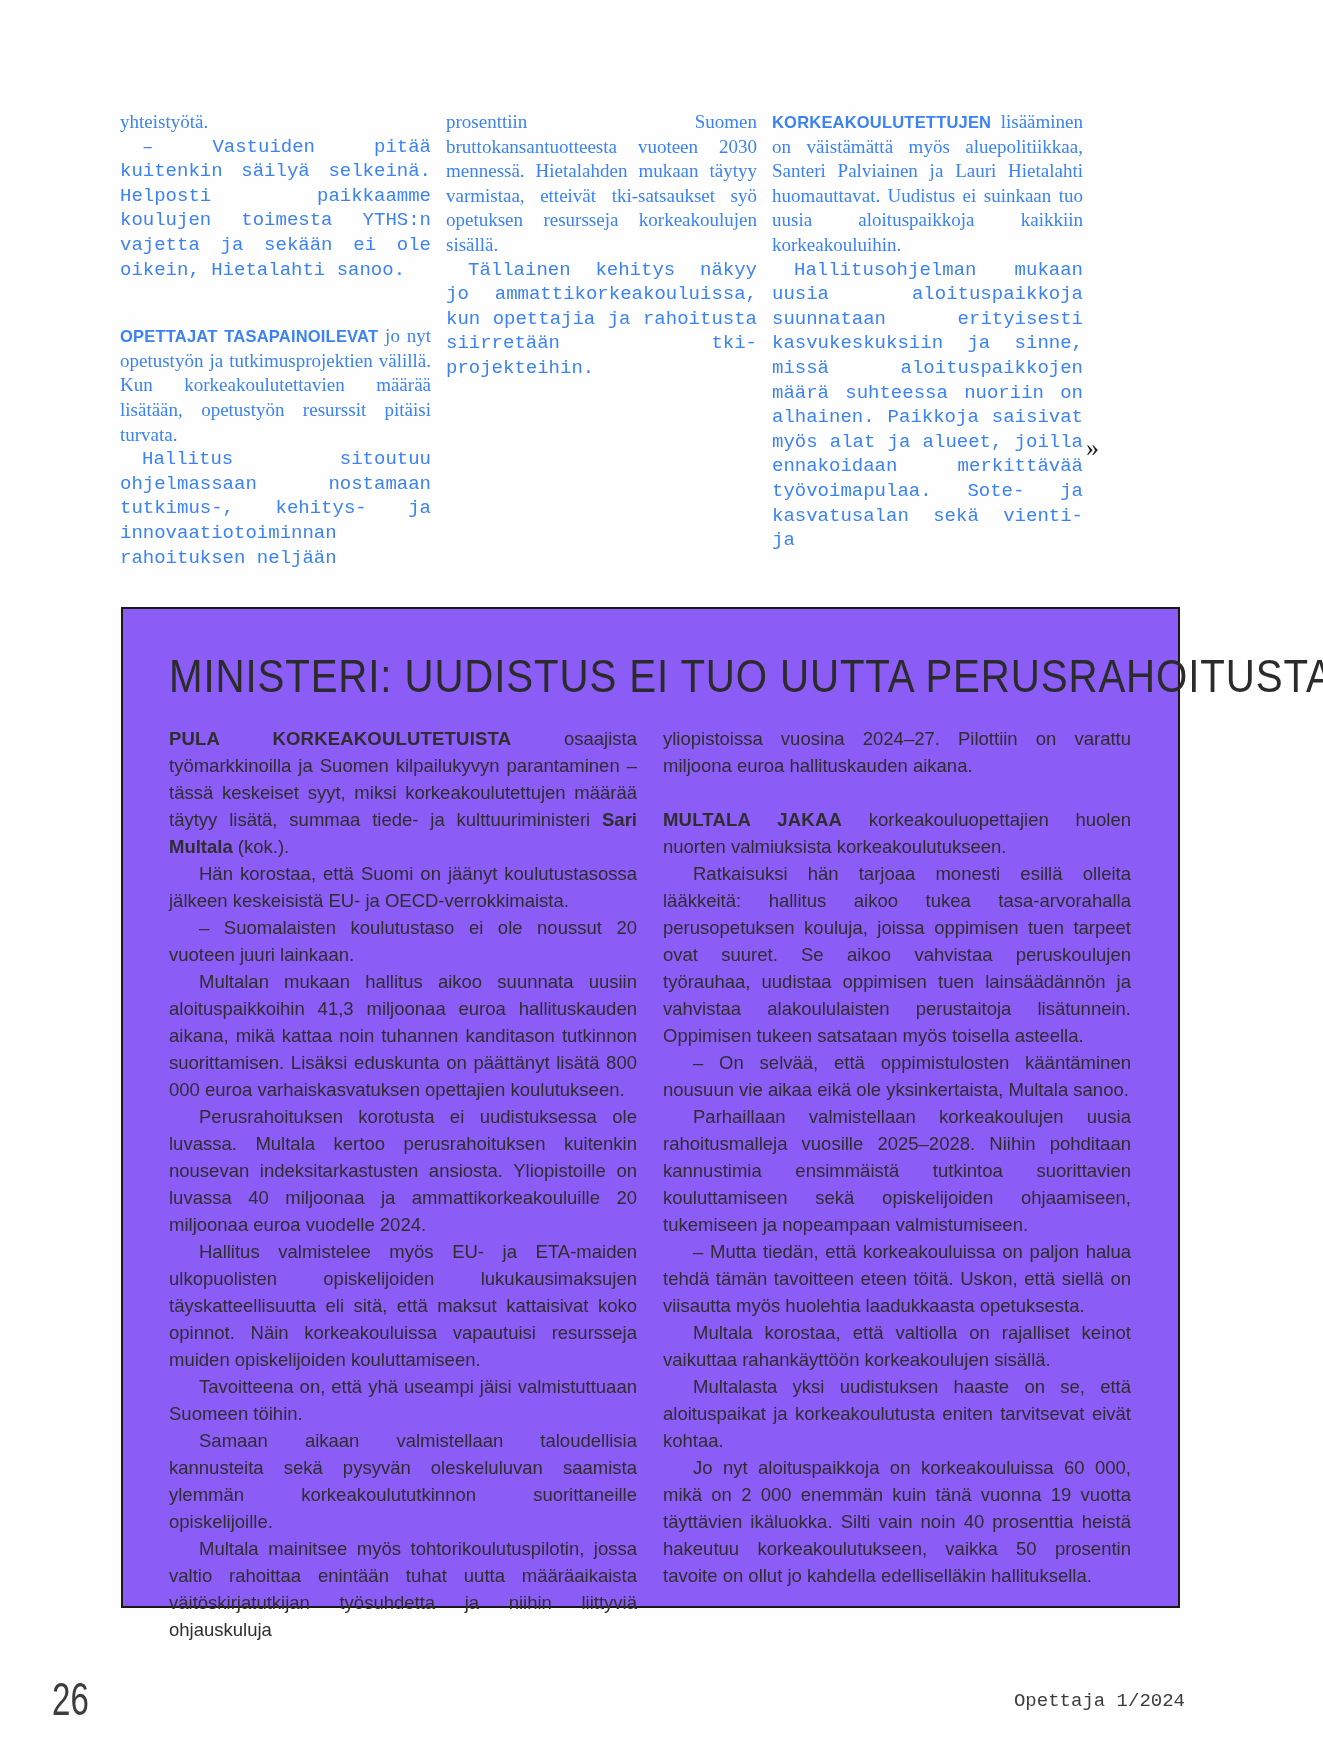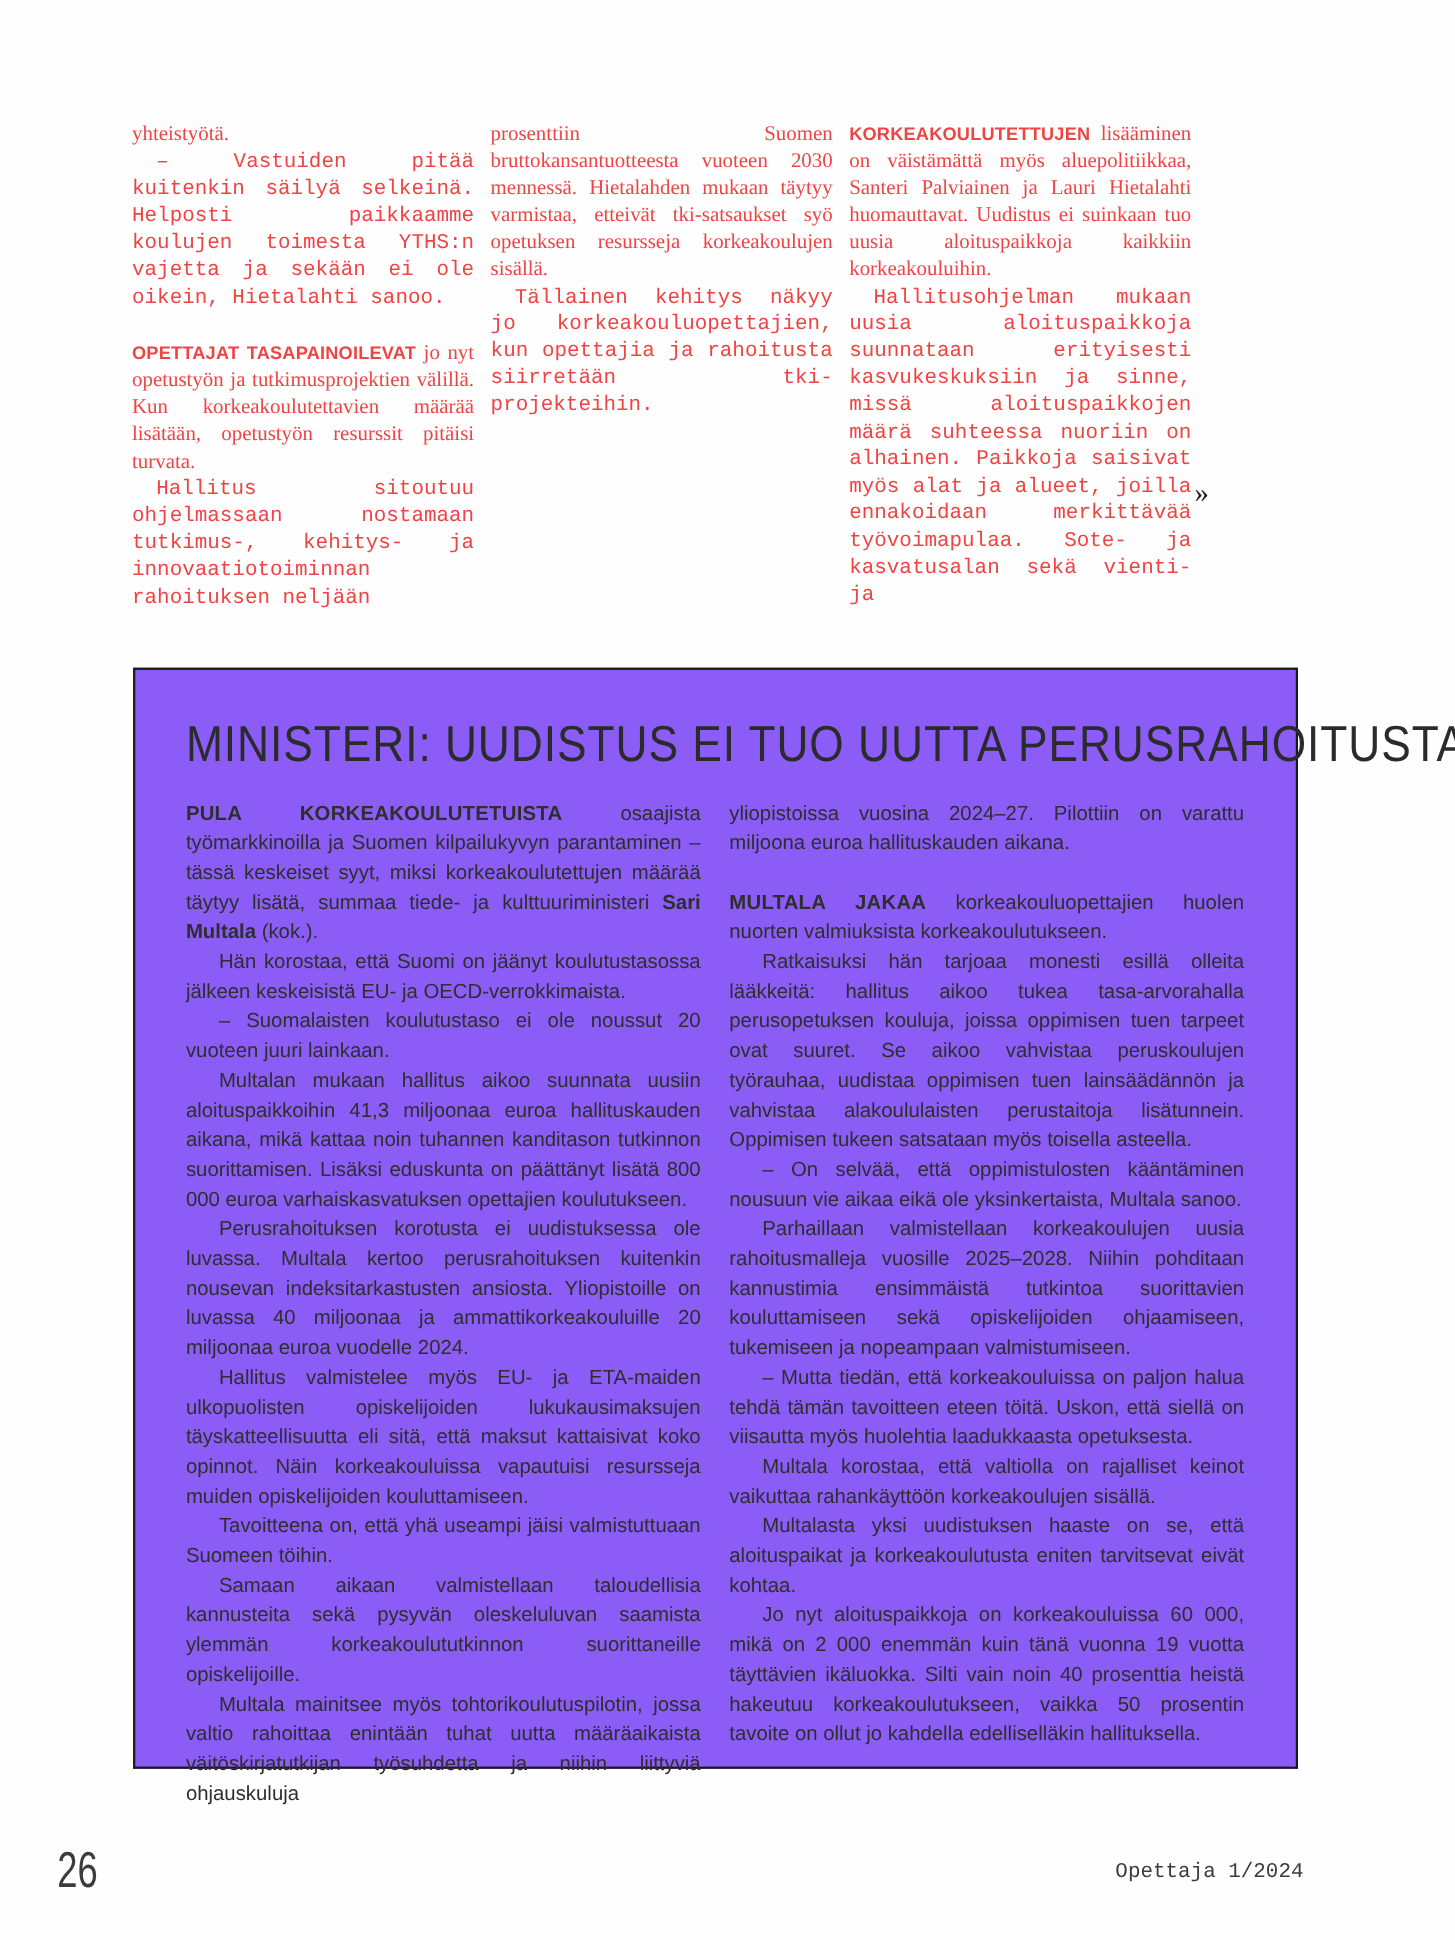--- a/index.html
+++ b/index.html
@@ -16,24 +16,24 @@
   .top-article {
     position:absolute; left:120px; top:110px; width:963px;
     display:flex; gap:15px;
   }
   .top-col { width:311px; }
   .top-col p {
     margin:0;
     font-family:"Liberation Serif", serif;
     font-size:19px; line-height:24.6px;
     text-align:justify;
-    color:#ef4444;
+    color:#3b82f6;
   }
   .top-col p.indent { text-indent:22px;font-family:Liberation Mono, monospace; }
-  .top-col p.space-before { margin-top:27px; }
+  .top-col p.space-before { margin-top:42px; }
   .top-col .lead {
     font-family:"Liberation Sans", sans-serif;
     font-weight:700; font-size:16.5px; letter-spacing:0.2px;
   }
 
   .continuation {
     position:absolute; left:1086px; top:433px;
     font-family:"Liberation Serif", serif;
     font-size:26px; color:#1c1c1c;
   }
@@ -91,21 +91,21 @@
 
 <div class="top-article">
   <div class="top-col">
       <p><span>yhteistyötä.</span></p>
       <p class="indent"><span>– Vastuiden pitää kuitenkin säilyä selkeinä. Helposti paikkaamme koulujen toimesta YTHS:n vajetta ja sekään ei ole oikein, Hietalahti sanoo.</span></p>
       <p class="space-before"><b class="lead">OPETTAJAT TASAPAINOILEVAT</b><span> jo nyt opetustyön ja tutkimusprojektien välillä. Kun korkeakoulutettavien määrää lisätään, opetustyön resurssit pitäisi turvata.</span></p>
       <p class="indent"><span>Hallitus sitoutuu ohjelmassaan nostamaan tutkimus-, kehitys- ja innovaatiotoiminnan rahoituksen neljään</span></p>
     </div>
   <div class="top-col">
       <p><span>prosenttiin Suomen bruttokansantuotteesta vuoteen 2030 mennessä. Hietalahden mukaan täytyy varmistaa, etteivät tki-satsaukset syö opetuksen resursseja korkeakoulujen sisällä.</span></p>
-      <p class="indent"><span>Tällainen kehitys näkyy jo korkeakouluopettajien, kun opettajia ja rahoitusta siirretään tki-projekteihin.</span></p>
+      <p class="indent"><span>Tällainen kehitys näkyy jo ammattikorkeakouluissa, kun opettajia ja rahoitusta siirretään tki-projekteihin.</span></p>
     </div>
   <div class="top-col">
       <p><b class="lead">KORKEAKOULUTETTUJEN</b><span> lisääminen on väistämättä myös aluepolitiikkaa, Santeri Palviainen ja Lauri Hietalahti huomauttavat. Uudistus ei suinkaan tuo uusia aloituspaikkoja kaikkiin korkeakouluihin.</span></p>
       <p class="indent"><span>Hallitusohjelman mukaan uusia aloituspaikkoja suunnataan erityisesti kasvukeskuksiin ja sinne, missä aloituspaikkojen määrä suhteessa nuoriin on alhainen. Paikkoja saisivat myös alat ja alueet, joilla ennakoidaan merkittävää työvoimapulaa. Sote- ja kasvatusalan sekä vienti- ja</span></p>
     </div>
 </div>
 
 <div class="continuation">»</div>
 
 <div class="info-box">

